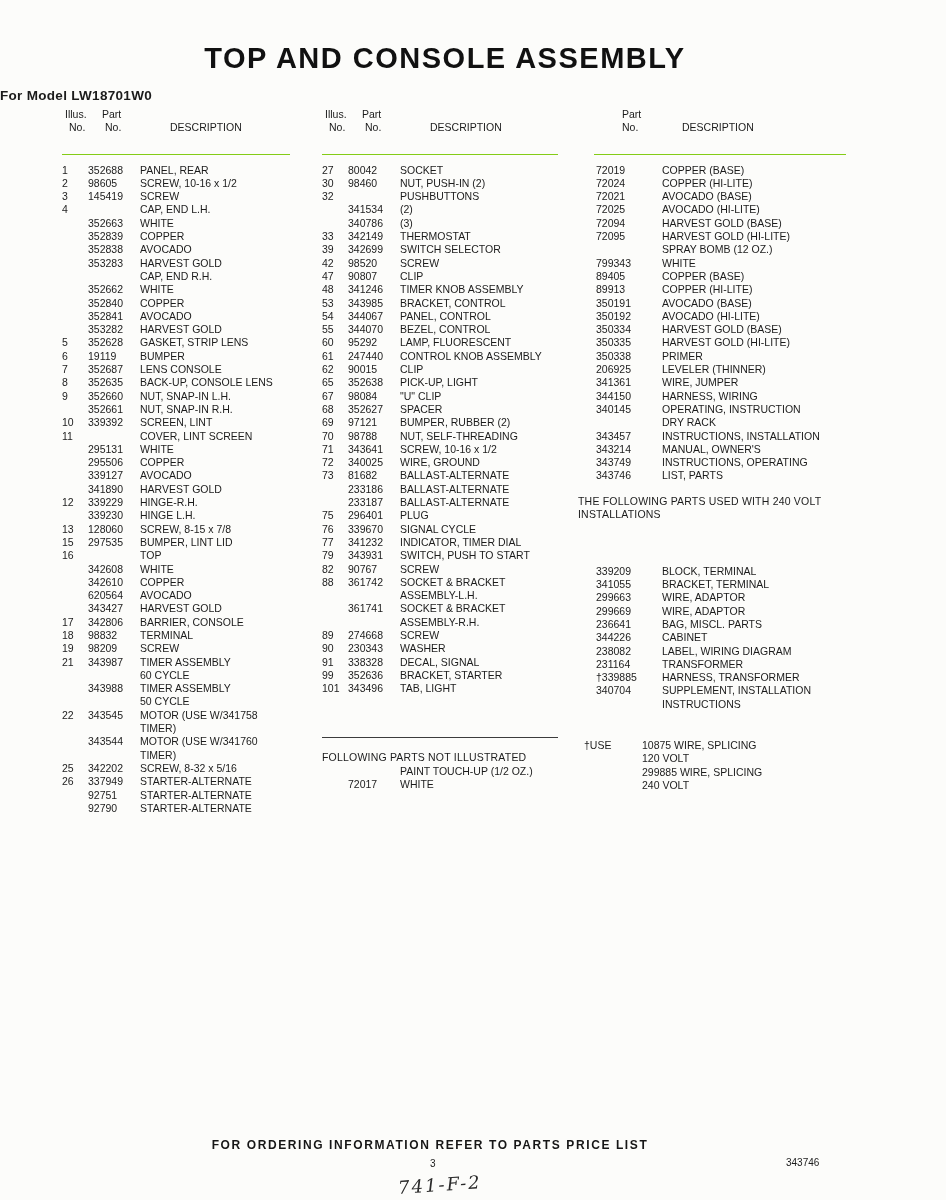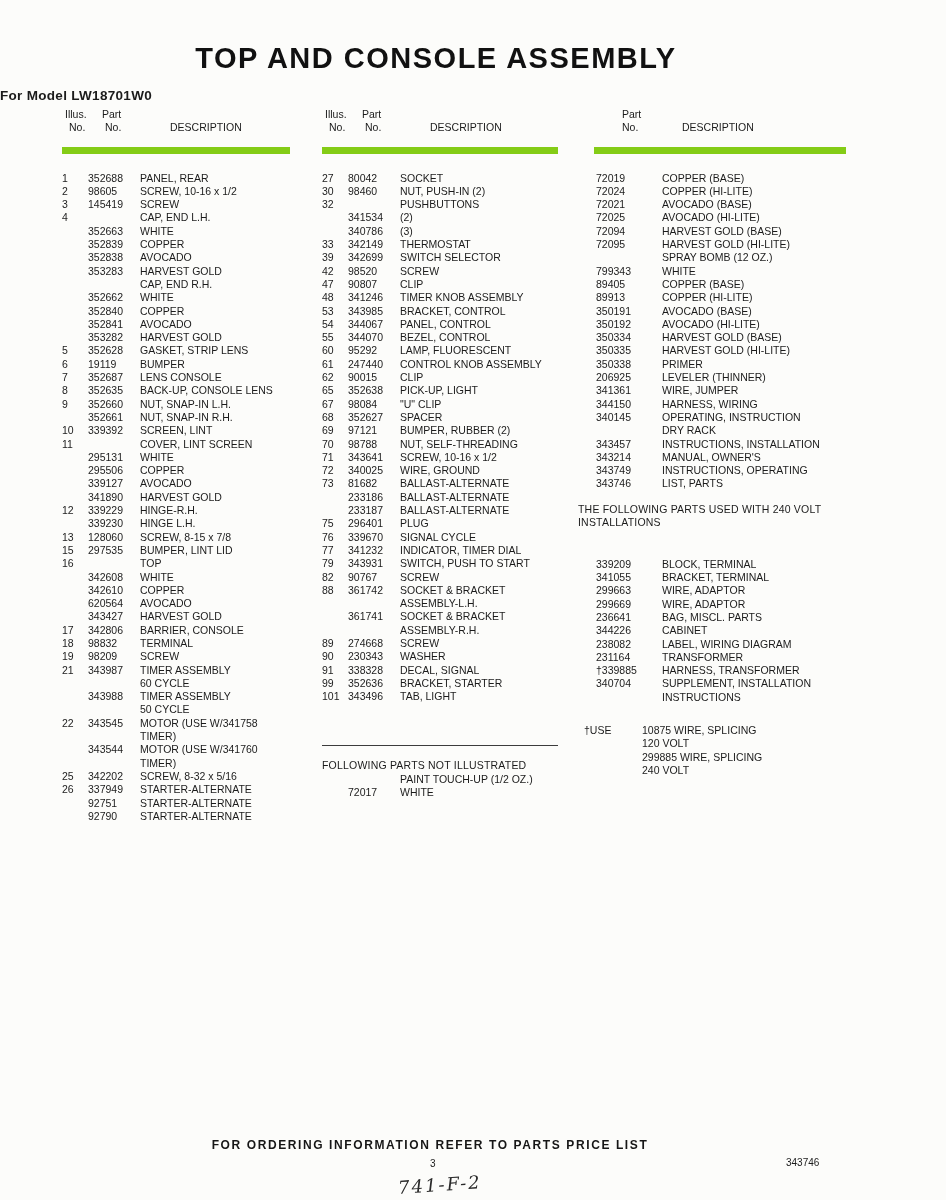--- a/index.html
+++ b/index.html
@@ -4,34 +4,34 @@
 <style>
   * { margin:0; padding:0; box-sizing:border-box; }
   html,body { background:#fff; }
   .page {
     position:relative; width:946px; height:1200px;
     background:#fcfcfa; color:#1b1b1b;
     font-family:"Liberation Sans", sans-serif;
     overflow:hidden;
   }
   .title {
-    position:absolute; top:42px; left:0; width:872px;
+    position:absolute; top:42px; left:9px; width:872px;
     text-align:center; font-size:29px; font-weight:bold; letter-spacing:1.5px;
     color:#111;
   }
   .subtitle {
     position:absolute; top:88px; left:0; width:872px;
     text-align:left; font-size:13.5px; font-weight:bold; letter-spacing:0.3px;
   }
   .col { position:absolute; top:108px; font-size:10.5px; line-height:13.3px; }
   #col1 { left:62px;  width:228px; }
   #col2 { left:322px; width:236px; }
   #col3 { left:578px; width:268px; }
 
-  .colheader { border-bottom:7px solid #84cc16; padding-bottom:12px; margin-bottom:18px; }
+  .colheader { border-bottom:1px solid #84cc16; padding-bottom:19px; margin-bottom:9px; }
   .colheader3 { margin-left:16px; }
   .hrow  { display:grid; grid-template-columns:26px 52px 1fr; }
   .hrow2 { display:grid; grid-template-columns:66px 1fr; }
   .h-illus { padding-left:3px; }
   .h-part  { padding-left:14px; }
   .h-no1   { padding-left:7px; }
   .h-no2   { padding-left:17px; }
   .h-desc  { padding-left:30px; }
   .h3-part { padding-left:28px; }
   .h3-no   { padding-left:28px; }
@@ -44,22 +44,22 @@
   .indent { padding-left:18px; }
 
   .ni-rule    { margin-top:42px; border-top:1px solid #3c3c3c; width:100%; }
   .ni-heading { margin-top:13px; letter-spacing:0.2px; }
   .ni-rows    { }
 
   .note {
     margin-top:12px; width:254px; line-height:13.5px;
     white-space:normal; letter-spacing:0.2px;
   }
-  .rows240 { margin-top:28px; }
-  .use-rows { margin-top:20px; padding-left:6px; }
+  .rows240 { margin-top:43px; }
+  .use-rows { margin-top:28px; padding-left:6px; }
   .use-rows .cols2 { grid-template-columns:58px 1fr; }
 
   .footer-note {
     position:absolute; top:1138px; left:0; width:860px;
     text-align:center; font-size:12px; font-weight:bold; letter-spacing:1.6px;
     color:#161616;
   }
   .page-number {
     position:absolute; top:1158px; left:430px; font-size:10px;
   }

